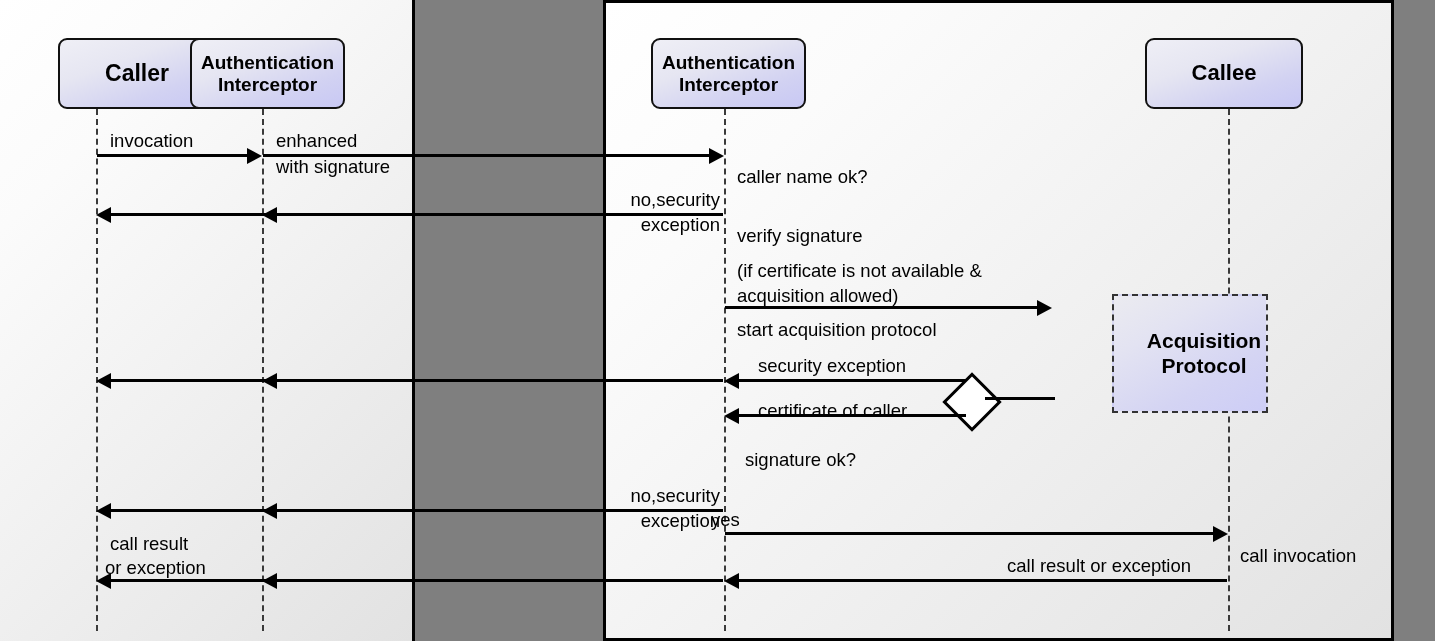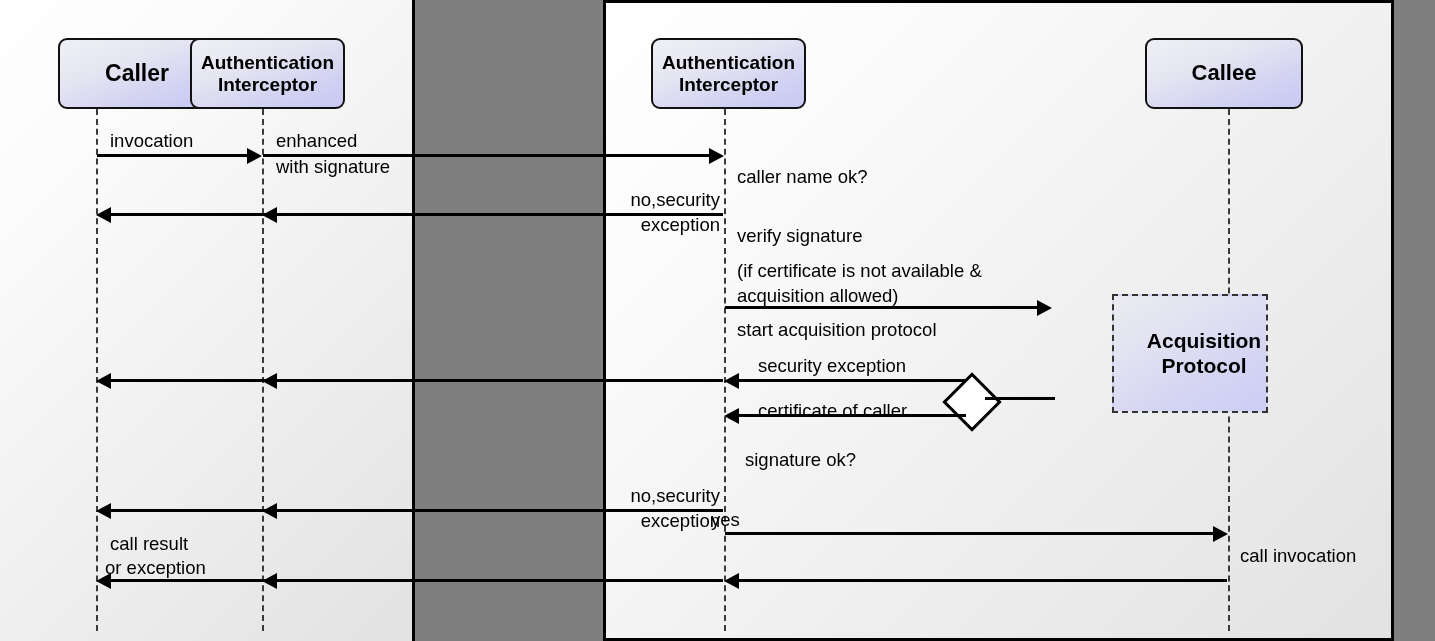--- a/index.html
+++ b/index.html
@@ -167,20 +167,21 @@
   <div class="label right-al" style="left:523px;top:510px;width:197px;">exception</div>
 
   <div class="msg" style="left:725px;top:532px;width:489px;"></div>
   <div class="arrowhead right" style="left:1213px;top:526px;"></div>
   <div class="label" style="left:711px;top:509px;">yes</div>
 
   <div class="label" style="left:1240px;top:545px;">call invocation</div>
 
   <div class="msg" style="left:738px;top:579px;width:489px;"></div>
   <div class="arrowhead left" style="left:724px;top:573px;"></div>
+  <div class="label" style="left:1007px;top:555px;">call result or exception</div>
 
   <div class="msg" style="left:110px;top:579px;width:613px;"></div>
   <div class="arrowhead left" style="left:96px;top:573px;"></div>
   <div class="arrowhead left" style="left:262px;top:573px;"></div>
   <div class="label" style="left:110px;top:533px;">call result</div>
   <div class="label" style="left:105px;top:557px;">or exception</div>
 
 </div>
 
 </body></html>

